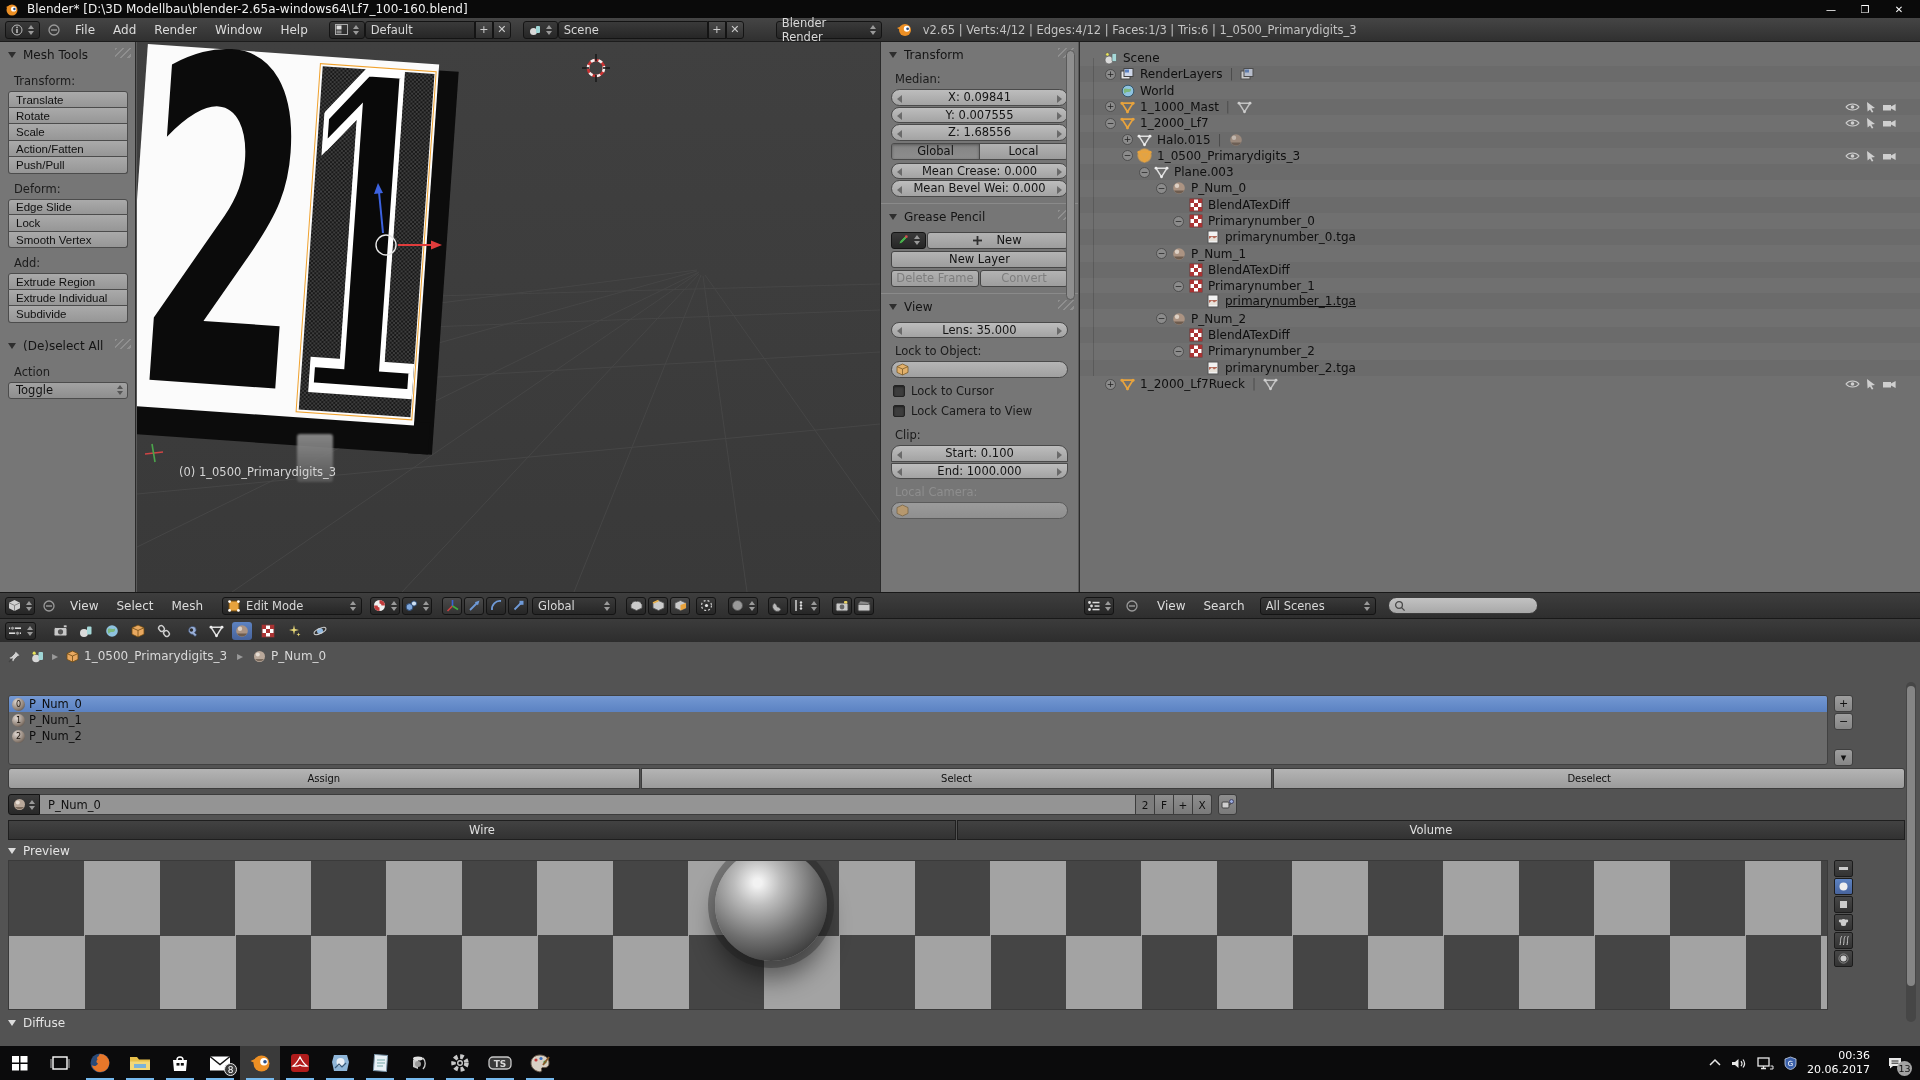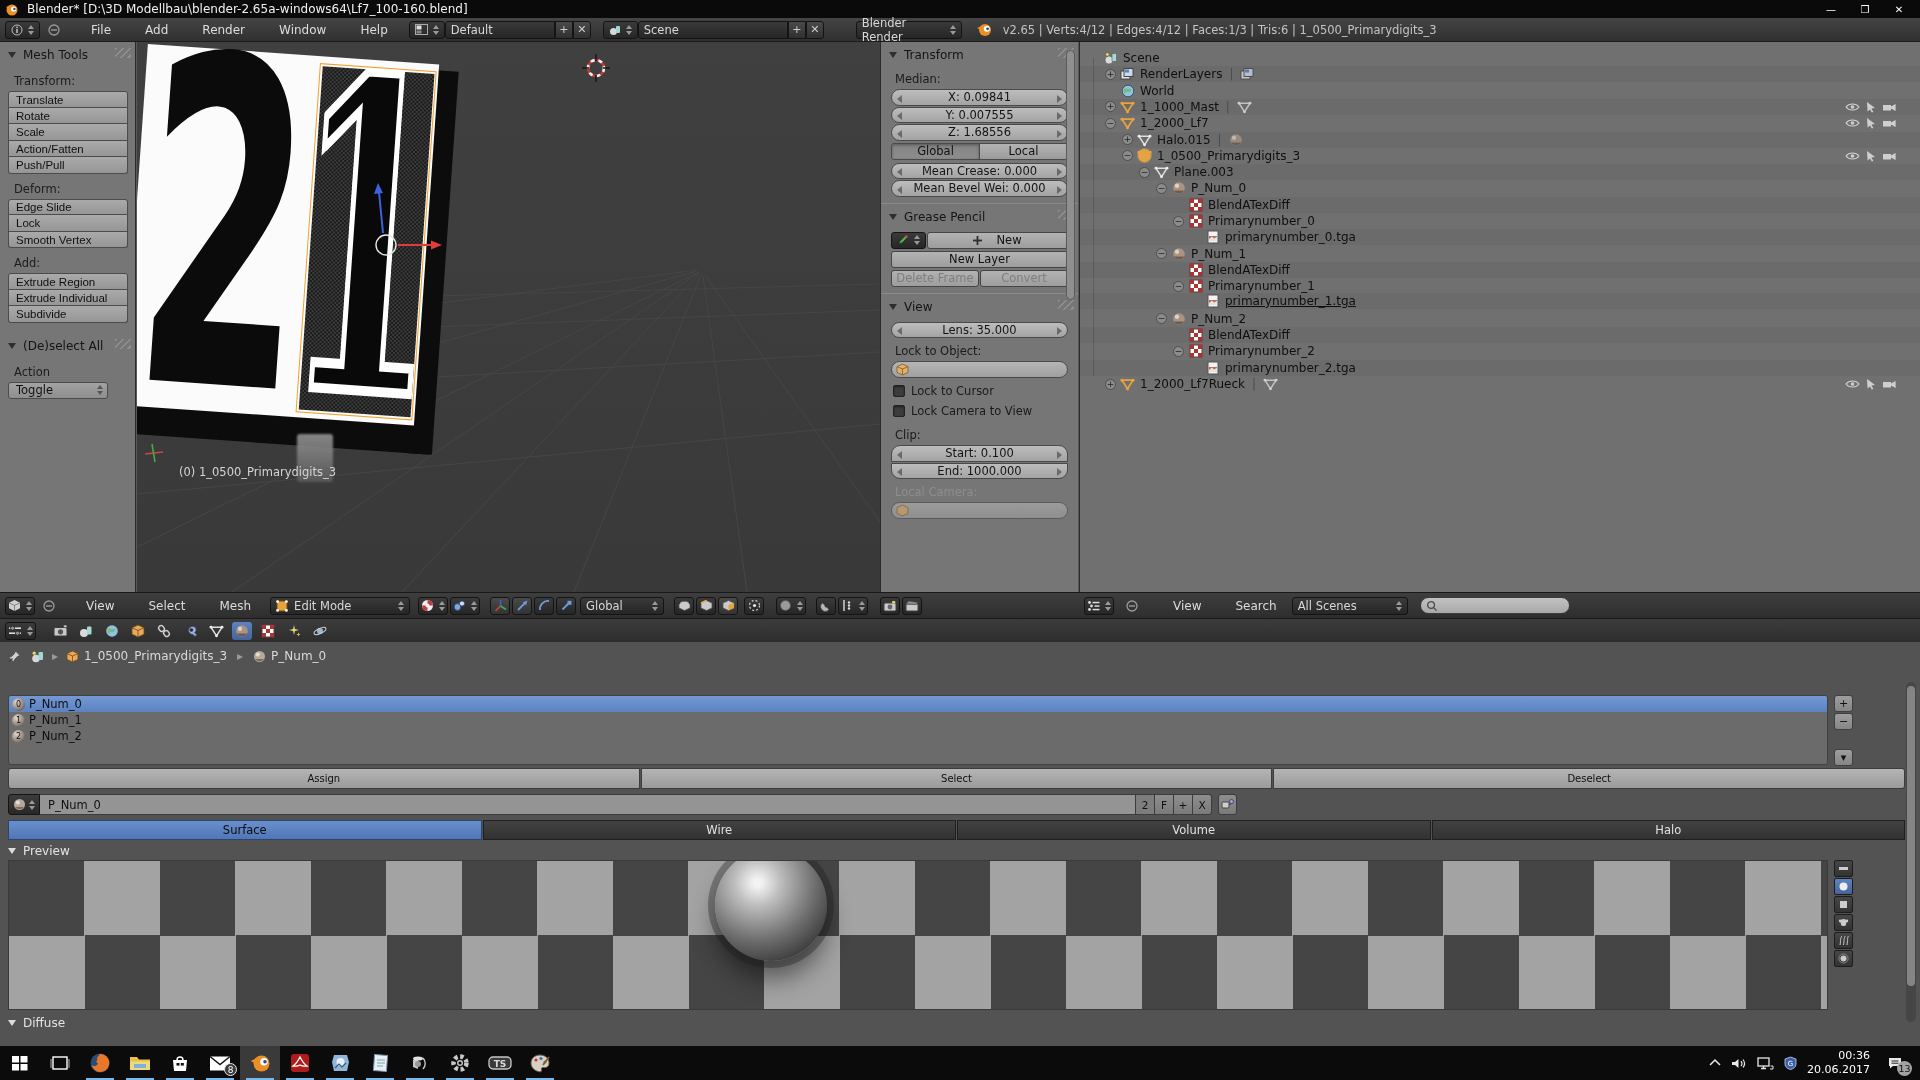--- a/index.html
+++ b/index.html
@@ -8,21 +8,21 @@
   #app { position:relative; width:1920px; height:1080px; background:#585858; }
 
   
   #titlebar { position:absolute; left:0; top:0; width:1920px; height:18px; background:#0a0a0a; display:flex; align-items:center; color:#e8e8e8; }
   #titlebar .ttext { margin-left:8px; font-size:12px; color:#f0f0f0; }
   .winbtns { position:absolute; right:4px; top:0; height:18px; display:flex; }
   .winbtn { width:34px; height:18px; display:flex; align-items:center; justify-content:center; color:#fff; font-size:10px; }
 
   
   #infobar { position:absolute; left:0; top:18px; width:1920px; height:24px; background:linear-gradient(#454545,#303030); border-bottom:1px solid #1c1c1c; display:flex; align-items:center; color:#dcdcdc; }
-  .hmenu { color:#dcdcdc; font-size:12px; padding:0 9px;margin-left:16px; }
+  .hmenu { color:#dcdcdc; font-size:12px; padding:0 9px; }
   .darkbox { background:linear-gradient(#3a3a3a,#262626); border:1px solid #141414; border-radius:3px; height:18px; display:flex; align-items:center; color:#d8d8d8; font-size:11.5px; padding:0 5px; }
   .ud { display:inline-flex; flex-direction:column; gap:2px; margin-left:5px; }
   .ud i { width:0; height:0; border-left:3.5px solid transparent; border-right:3.5px solid transparent; }
   .ud i.u { border-bottom:4px solid #9a9a9a; }
   .ud i.d { border-top:4px solid #9a9a9a; }
   .sqbtn { width:18px; height:18px; background:linear-gradient(#4a4a4a,#303030); border:1px solid #141414; display:flex; align-items:center; justify-content:center; color:#ccc; font-size:11px; }
   .statstext { color:#c3c3c3; font-size:11.5px; margin-left:10px; white-space:nowrap; }
 
   
   #toolshelf { position:absolute; left:0; top:42px; width:136px; height:550px; background:#767676; border-right:1px solid #2a2a2a; overflow:hidden; }
@@ -31,21 +31,21 @@
   #outliner  { position:absolute; left:1079px; top:42px; width:841px; height:550px; background:#707070; border-left:1px solid #2a2a2a; overflow:hidden; }
 
   
   .pheader { display:flex; align-items:center; color:#141414; font-size:12px; padding:6px 8px 4px 8px; position:relative; }
   .pheader .tri { width:0; height:0; border-left:4px solid transparent; border-right:4px solid transparent; border-top:6px solid #2e2e2e; margin-right:7px; }
   .pheader .grip { position:absolute; right:4px; top:6px; width:16px; height:10px; background:repeating-linear-gradient(135deg,#8f8f8f 0 2px,transparent 2px 5px); }
   .grplabel { color:#1c1c1c; font-size:11.5px; margin:8px 0 3px 14px; }
   .tbtn { display:block; width:120px; margin:0 0 0 8px; height:16.5px; background:linear-gradient(#aaaaaa,#969696); border:1px solid #4c4c4c; border-top-width:0; color:#101010; font-size:11.5px; text-align:left; padding:1px 0 0 7px; }
   .tbtn.first { border-top-width:1px; border-radius:3px 3px 0 0; }
   .tbtn.last { border-radius:0 0 3px 3px; }
-  .shelf-dd { width:100px; margin-left:8px; height:17px; background:linear-gradient(#a2a2a2,#8e8e8e); border:1px solid #4c4c4c; border-radius:3px; display:flex; align-items:center; color:#111; font-size:11.5px; padding:0 4px 0 7px; }
+  .shelf-dd { width:120px; margin-left:8px; height:17px; background:linear-gradient(#a2a2a2,#8e8e8e); border:1px solid #4c4c4c; border-radius:3px; display:flex; align-items:center; color:#111; font-size:11.5px; padding:0 4px 0 7px; }
   .shelf-dd .ud i.u{ border-bottom-color:#555; } .shelf-dd .ud i.d{ border-top-color:#555; }
   .shelf-dd .ud { margin-left:auto; }
 
   
   .np { padding:0 10px; }
   .nlabel { color:#1a1a1a; font-size:11.5px; margin:6px 0 3px 4px; }
   .nlabel.dim { color:#8e8e8e; }
   .pill { position:relative; height:16.5px; border:1px solid #4a4a4a; border-radius:9px; background:linear-gradient(#bdbdbd,#a3a3a3); color:#141414; font-size:11.5px; display:flex; align-items:center; justify-content:center; margin-bottom:1px; }
   .pill .la,.pill .ra { position:absolute; top:4.5px; width:0; height:0; border-top:4px solid transparent; border-bottom:4px solid transparent; opacity:.55;}
   .pill .la { left:5px; border-right:5px solid #333; } .pill .ra { right:5px; border-left:5px solid #333; }
@@ -1167,24 +1167,22 @@
       <div class="dbsm" style="margin-left:6px; border-left:1px solid #3c3c3c; border-radius:3px">
         <svg width="13" height="13">
             <rect x="1" y="4" width="7" height="6" rx="1" fill="#cfcfcf" stroke="#444"></rect>
             <circle cx="10.5" cy="3.5" r="2" fill="#9ad" stroke="#446"></circle>
             <line x1="8" y1="7" x2="10.5" y2="5.5" stroke="#444"></line>
           </svg>
       </div>
     </div>
 
     <div id="mattabs">
-        <div class="mtab on">Surface</div>
         <div class="mtab">Wire</div>
         <div class="mtab">Volume</div>
-        <div class="mtab">Halo</div>
       </div>
 
     <div class="ph2" style="top:202px">
       <span class="tri"></span>
       <span>Preview</span>
     </div>
 
     <div id="previewimg">
       <div id="psphere"></div>
     </div>

